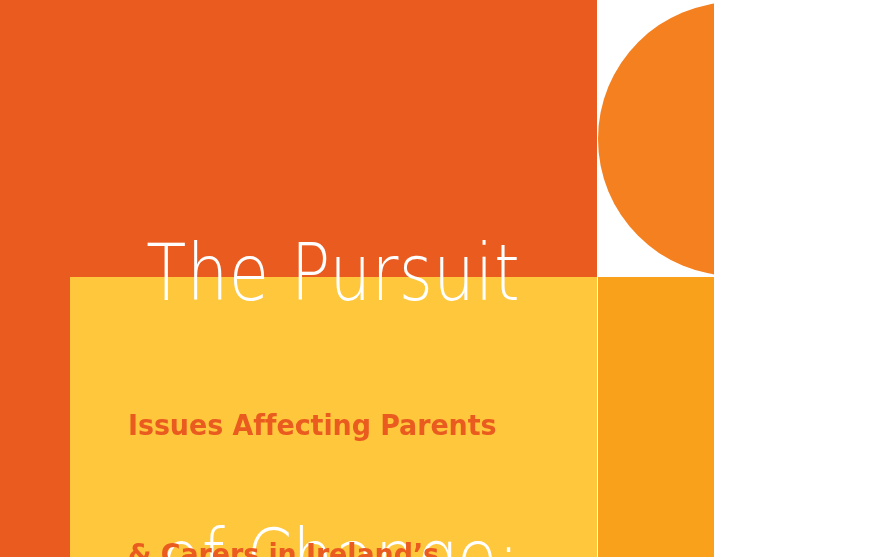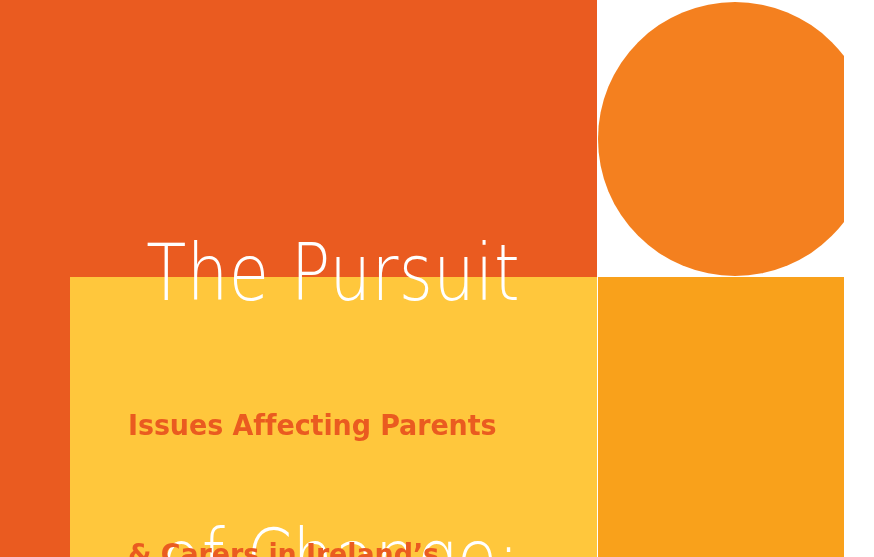--- a/index.html
+++ b/index.html
@@ -7,21 +7,21 @@
     margin: 0;
     padding: 0;
     background: #ffffff;
   }
   body {
     font-family: "DejaVu Sans", sans-serif;
   }
 
   #cover {
     position: relative;
-    width: 844px;
+    width: 714px;
     height: 557px;
     overflow: hidden;
     background: #ffffff;
   }
 
   
 
   
   .block-left-spine {
     position: absolute;

